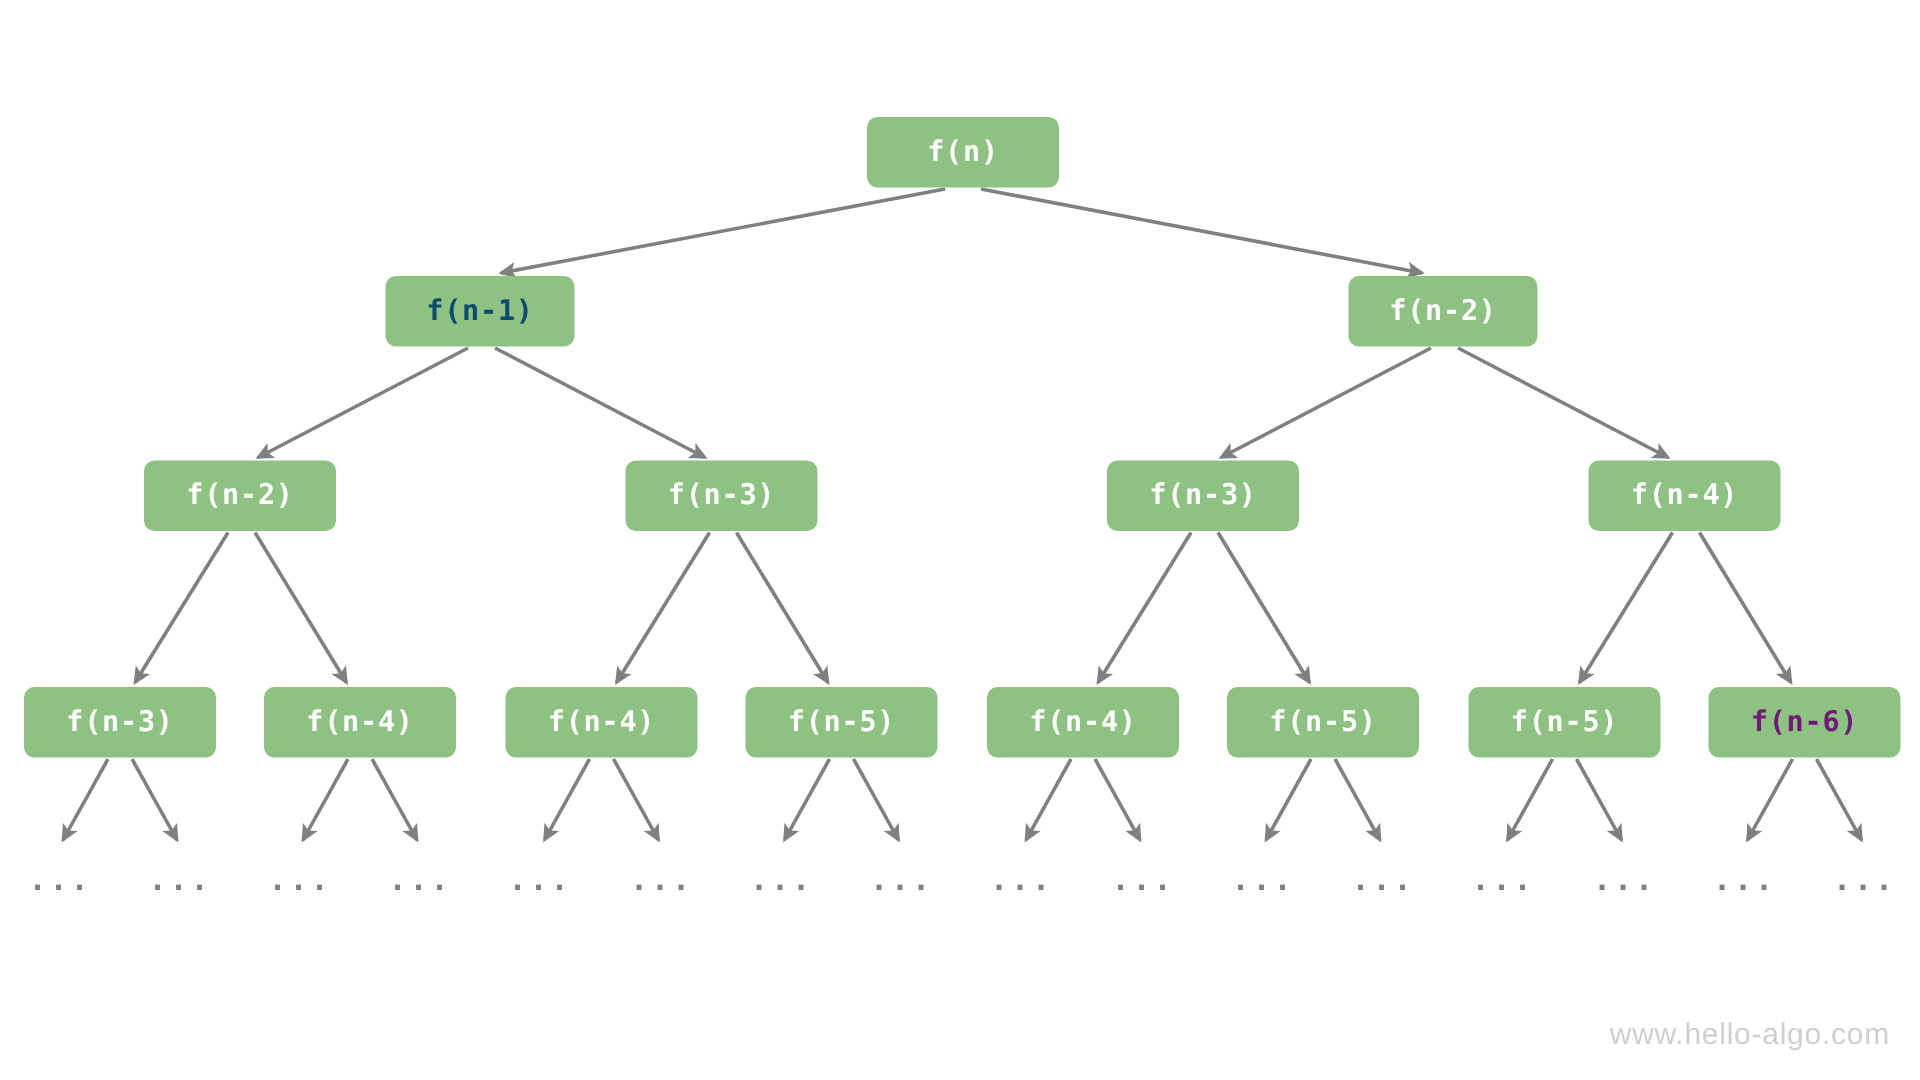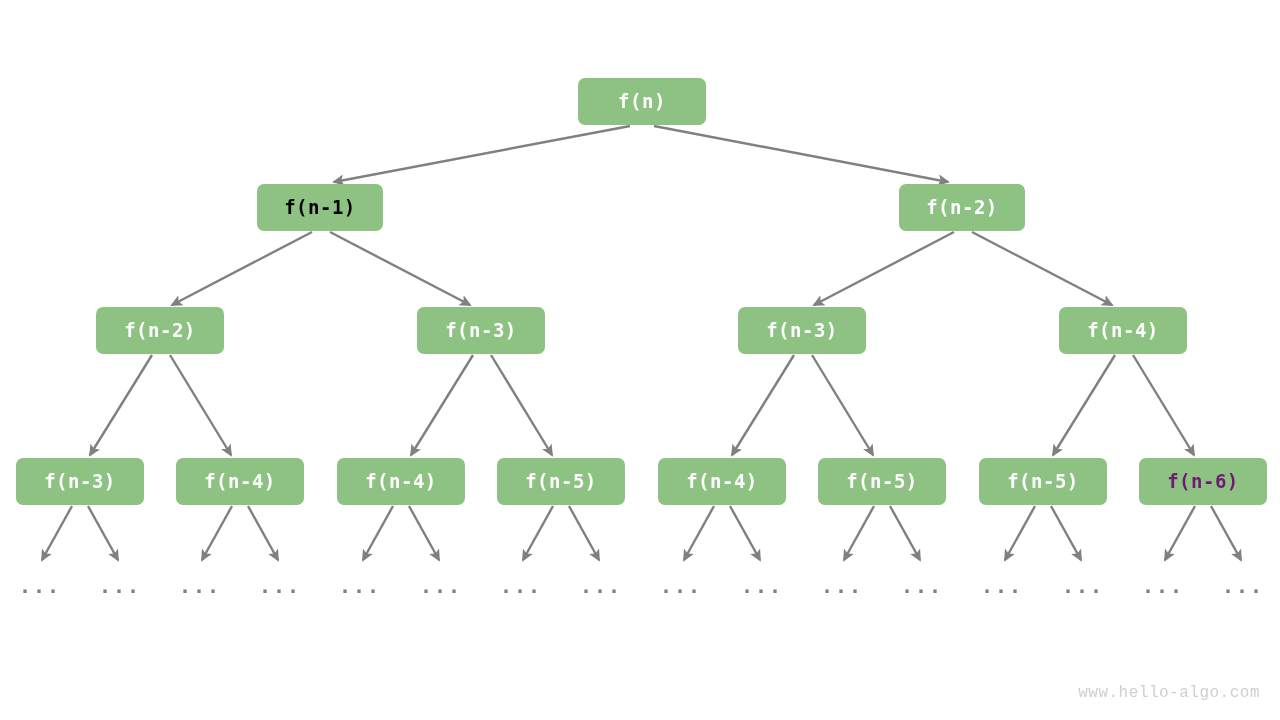--- a/index.html
+++ b/index.html
@@ -53,22 +53,22 @@
     letter-spacing: 2px;
     line-height: 1;
     user-select: none;
     transform: translate(-50%, -50%);
   }
   .watermark {
     position: absolute;
     right: 20px;
     bottom: 18px;
     color: #cfcfcf;
-    font-family: Liberation Mono, monospace;
-    font-size: 16px;
+    font-family: Liberation Sans, sans-serif;
+    font-size: 20px;
     letter-spacing: 0.5px;
     user-select: none;
   }
 </style>
 </head>
 <body>
 
 <div id="canvas">
 
   <svg id="edges" viewBox="0 0 1280 720" xmlns="http://www.w3.org/2000/svg">
@@ -108,21 +108,21 @@
         <line x1="1051" y1="506" x2="1081" y2="560" stroke="#808080" stroke-width="2.4" stroke-linecap="butt" marker-end="url(#arrowhead)"></line>
         <line x1="1195" y1="506" x2="1165" y2="560" stroke="#808080" stroke-width="2.4" stroke-linecap="butt" marker-end="url(#arrowhead)"></line>
         <line x1="1211" y1="506" x2="1241" y2="560" stroke="#808080" stroke-width="2.4" stroke-linecap="butt" marker-end="url(#arrowhead)"></line>
       </g>
   </svg>
 
   <div id="node-layer">
       <div class="node" style="left: 578px; top: 77.5px; width: 128px; height: 47px; background: rgb(141, 194, 131); color: rgb(255, 255, 255);">
         <span>f(n)</span>
       </div>
-      <div class="node" style="left: 257px; top: 183.5px; width: 126px; height: 47px; background: rgb(141, 194, 131); color: #000000;">
+      <div class="node" style="left: 257px; top: 183.5px; width: 126px; height: 47px; background: rgb(141, 194, 131); color: #0c4a6e;">
         <span>f(n-1)</span>
       </div>
       <div class="node" style="left: 899px; top: 183.5px; width: 126px; height: 47px; background: rgb(141, 194, 131); color: rgb(255, 255, 255);">
         <span>f(n-2)</span>
       </div>
       <div class="node" style="left: 96px; top: 306.5px; width: 128px; height: 47px; background: rgb(141, 194, 131); color: rgb(255, 255, 255);">
         <span>f(n-2)</span>
       </div>
       <div class="node" style="left: 417px; top: 306.5px; width: 128px; height: 47px; background: rgb(141, 194, 131); color: rgb(255, 255, 255);">
         <span>f(n-3)</span>

